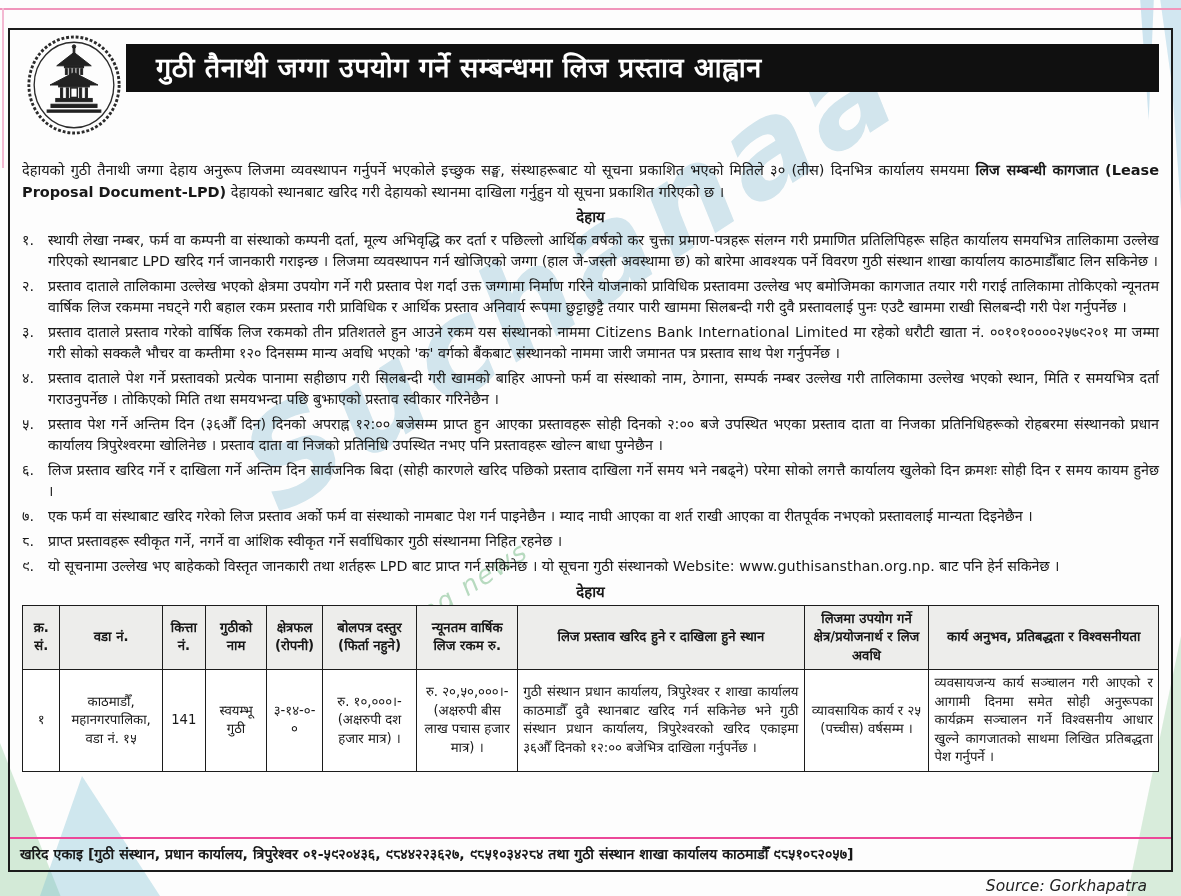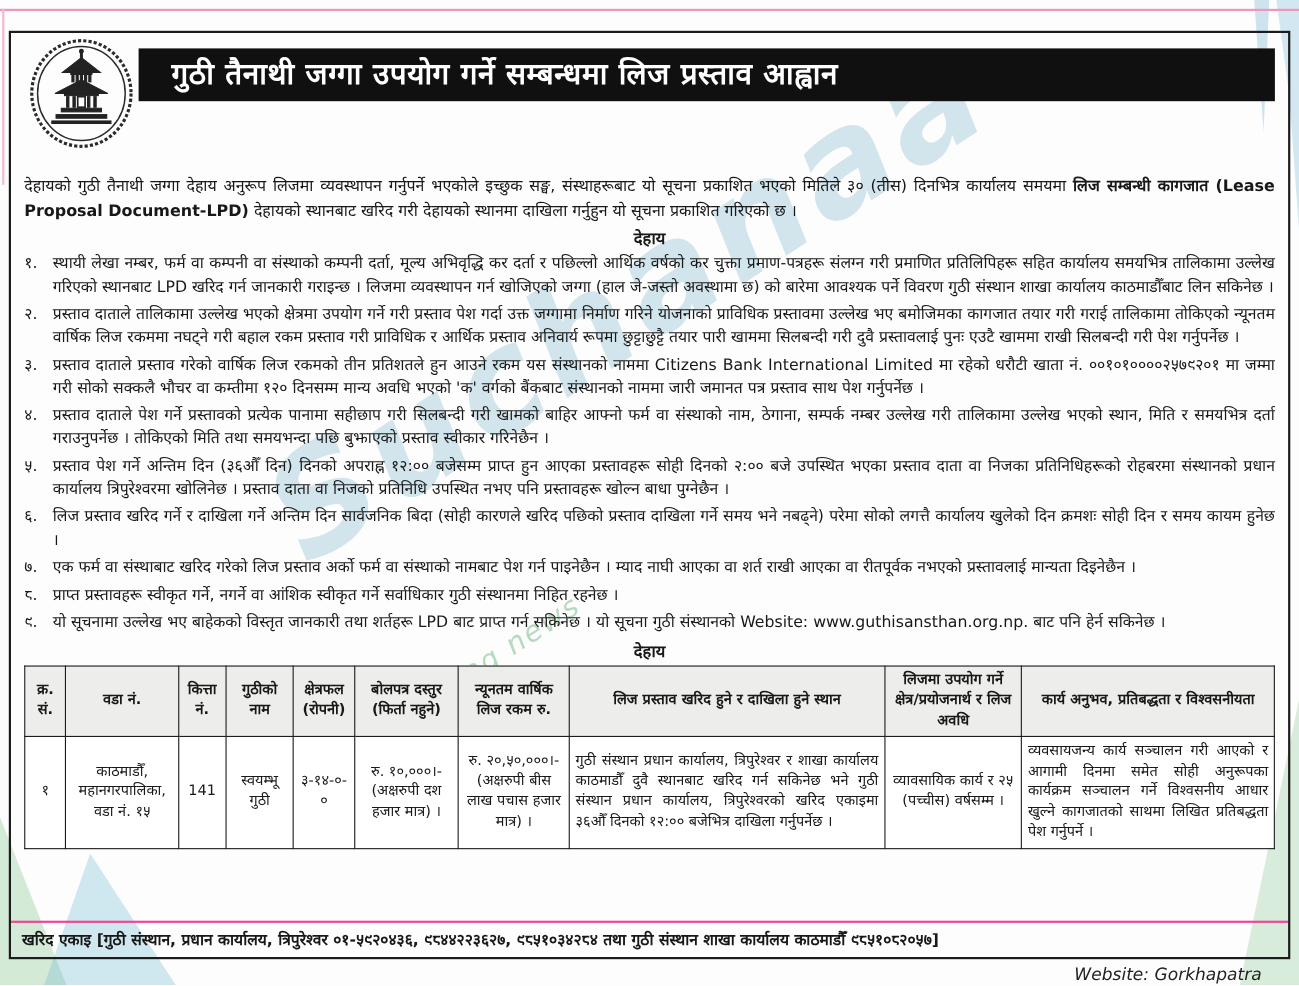--- a/index.html
+++ b/index.html
@@ -180,14 +180,14 @@
           <td class="tj">गुठी संस्थान प्रधान कार्यालय, त्रिपुरेश्वर र शाखा कार्यालय काठमाडौँ दुवै स्थानबाट खरिद गर्न सकिनेछ भने गुठी संस्थान प्रधान कार्यालय, त्रिपुरेश्वरको खरिद एकाइमा ३६औँ दिनको १२:०० बजेभित्र दाखिला गर्नुपर्नेछ ।</td>
           <td>व्यावसायिक कार्य र २५ (पच्चीस) वर्षसम्म ।</td>
           <td class="tj">व्यवसायजन्य कार्य सञ्चालन गरी आएको र आगामी दिनमा समेत सोही अनुरूपका कार्यक्रम सञ्चालन गर्ने विश्वसनीय आधार खुल्ने कागजातको साथमा लिखित प्रतिबद्धता पेश गर्नुपर्ने ।</td>
         </tr>
       </tbody>
     </table>
 
     <div class="footerline">खरिद एकाइ [गुठी संस्थान, प्रधान कार्यालय, त्रिपुरेश्वर ०१-५९२०४३६, ९८४४२२३६२७, ९८५१०३४२८४ तथा गुठी संस्थान शाखा कार्यालय काठमाडौँ ९८५१०८२०५७]</div>
   </div>
 
-  <div class="source">Website: Gorkhapatra</div>
+  <div class="source">Source: Gorkhapatra</div>
 </div>
 
 </body></html>

